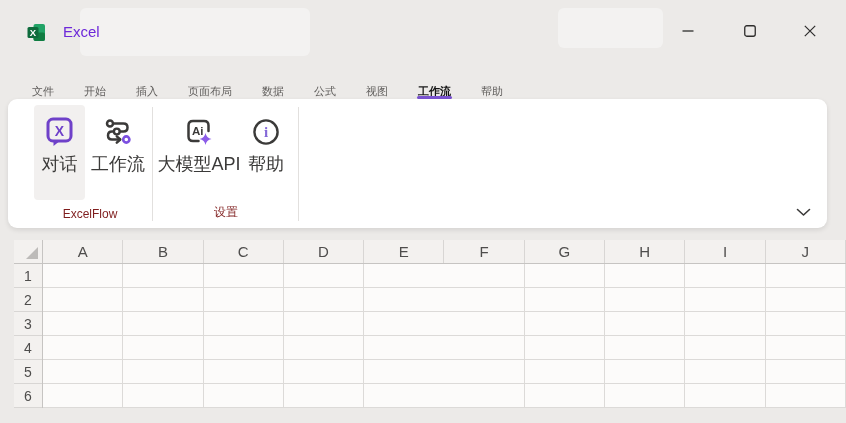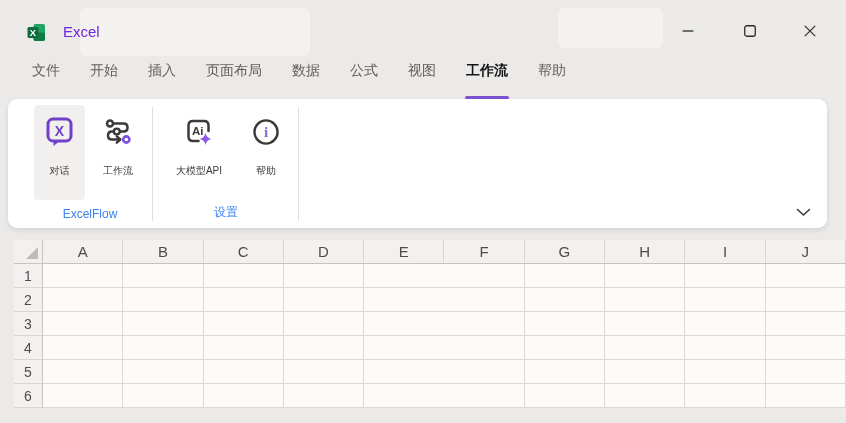--- a/index.html
+++ b/index.html
@@ -15,41 +15,41 @@
   .tb-patch.p1 { left:80px; top:8px; width:230px; height:48px; }
   .tb-patch.p2 { left:558px; top:8px; width:105px; height:40px; }
   .app-icon { position:absolute; left:27px; top:23px; width:19px; height:19px; }
   .win-title { position:absolute; left:63px; top:0; height:62px; display:flex; align-items:center;
     font-size:15px; color:#6d28d9; }
   .win-btn { position:absolute; top:6px; width:46px; height:50px; display:flex;
     align-items:center; justify-content:center; cursor:default; }
   .win-btn.min { left:665px; } .win-btn.max { left:727px; } .win-btn.close { left:787px; }
   
   .tabbar { position:absolute; left:17px; top:62px; height:37px; display:flex; align-items:center; }
-  .tab { position:relative; height:37px; display:flex; align-items:flex-start; padding:0 15px;
-    font-size:14px; color:#605E5C; white-space:nowrap; }
+  .tab { position:relative; height:37px; display:flex; align-items:flex-end; padding:0 15px;
+    font-size:11px; color:#605E5C; white-space:nowrap; }
   .tab.active { color:#141414; font-weight:bold; }
   .tab .underline { position:absolute; left:14px; right:14px; bottom:0; height:3px;
     border-radius:3px; background:#7A53D1; display:none; }
   .tab.active .underline { display:block; }
   
   .ribbon { position:absolute; left:8px; top:99px; width:819px; height:129px;
     background:#FFFFFF; border-radius:9px; box-shadow:0 2px 5px rgba(0,0,0,0.10); }
   .rbtn { position:absolute; top:6px; height:95px; border-radius:4px;
     display:flex; flex-direction:column; align-items:center; }
   .rbtn .ric { margin-top:11px; height:32px; display:flex; align-items:center; justify-content:center; }
-  .rbtn .rlabel { margin-top:16px; font-size:10px; color:#3B3A39; white-space:nowrap; }
+  .rbtn .rlabel { margin-top:4px; font-size:18px; color:#3B3A39; white-space:nowrap; }
   .rbtn.selected { background:#F2F0EF; }
   .rbtn.b-duihua { left:26px; width:51px; }
   .rbtn.b-workflow { left:81px; width:58px; }
   .rbtn.b-api { left:151px; width:80px; }
   .rbtn.b-help { left:233px; width:50px; }
   .rsep { position:absolute; top:8px; width:1px; height:114px; background:#E2E0DE; }
   .rsep.s1 { left:144px; } .rsep.s2 { left:290px; }
-  .rgroup-label { position:absolute; bottom:7px; font-size:12px; color:#3b82f6; text-align:center; }
+  .rgroup-label { position:absolute; bottom:7px; font-size:12px; color:#7f1d1d; text-align:center; }
   .rgroup-label.g1 { left:22px; width:120px; }
   .rgroup-label.g2 { left:148px; width:140px; }
   .collapse-btn { position:absolute; right:12px; bottom:7px; width:24px; height:18px;
     display:flex; align-items:center; justify-content:center; }
   
   .grid { position:absolute; left:0; top:240px; width:846px; height:168px; }
   .corner { position:absolute; left:14px; top:0; width:29px; height:24px; background:#F3F1EF;
     border-right:1px solid #C6C4C2; border-bottom:1px solid #C6C4C2; }
   .corner svg { position:absolute; right:2px; bottom:2px; }
   .col-headers { position:absolute; left:43px; top:0; height:24px; display:flex;

